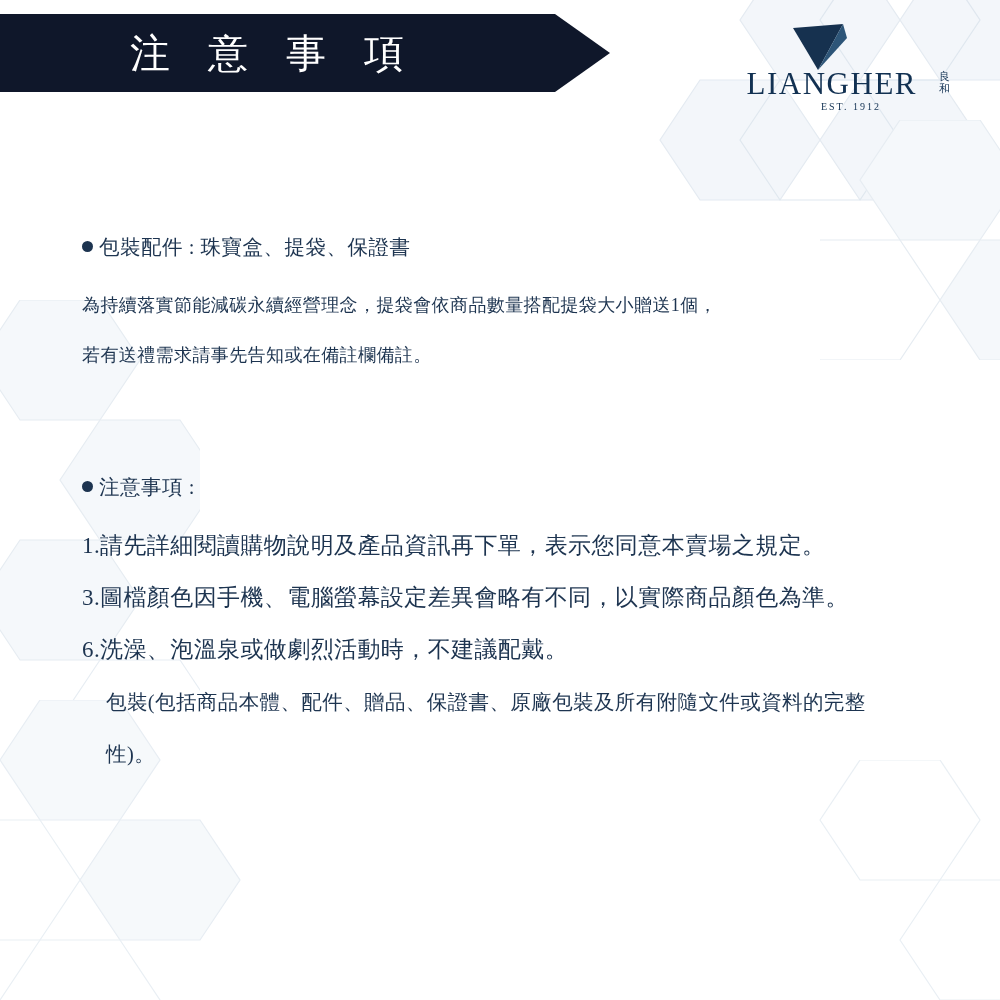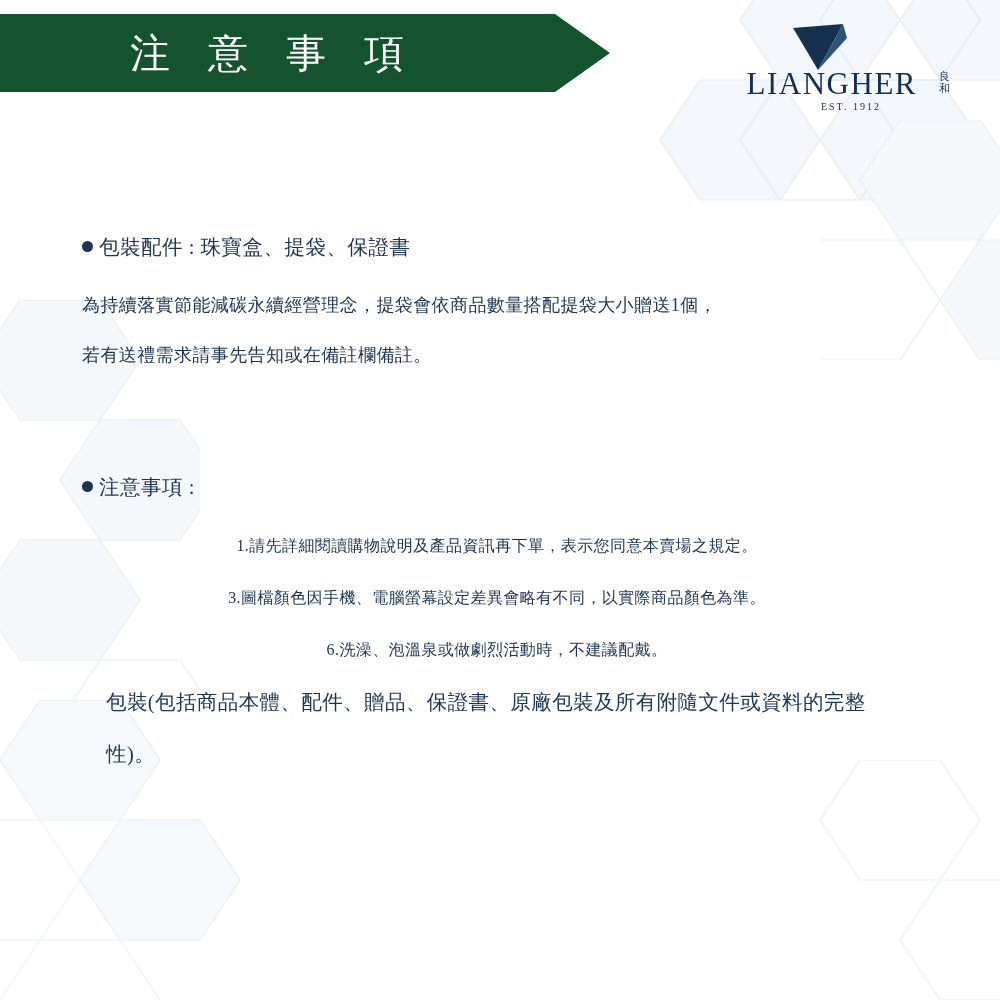--- a/index.html
+++ b/index.html
@@ -25,21 +25,21 @@
   }
   .hex-svg { position: absolute; }
 
   
   .banner {
     position: absolute;
     left: 0;
     top: 14px;
     width: 610px;
     height: 78px;
-    background: #14532d;
+    background: #0f172a;
     z-index: 3;
     clip-path: polygon(0 0, 555px 0, 610px 39px, 555px 78px, 0 78px);
     display: flex;
     align-items: center;
   }
   .banner-title {
     color: #ffffff;
     font-size: 40px;
     letter-spacing: 14px;
     padding-left: 130px;
@@ -115,24 +115,23 @@
     vertical-align: 2px;
   }
   .para {
     font-size: 18px;
     line-height: 50px;
     letter-spacing: 0.4px;
   }
   .spacer { height: 56px; }
   .list { margin: 0; padding: 0; list-style: none; }
   .list li {
-    font-size: 16px;
+    font-size: 23px;
     line-height: 52px;
     letter-spacing: 0.4px;
-    text-align: center;
   }
   .cont-line {
     font-size: 20.5px;
     line-height: 52px;
     letter-spacing: 0.4px;
     margin-left: 24px;
   }
 </style>
 </head>
 <body>

